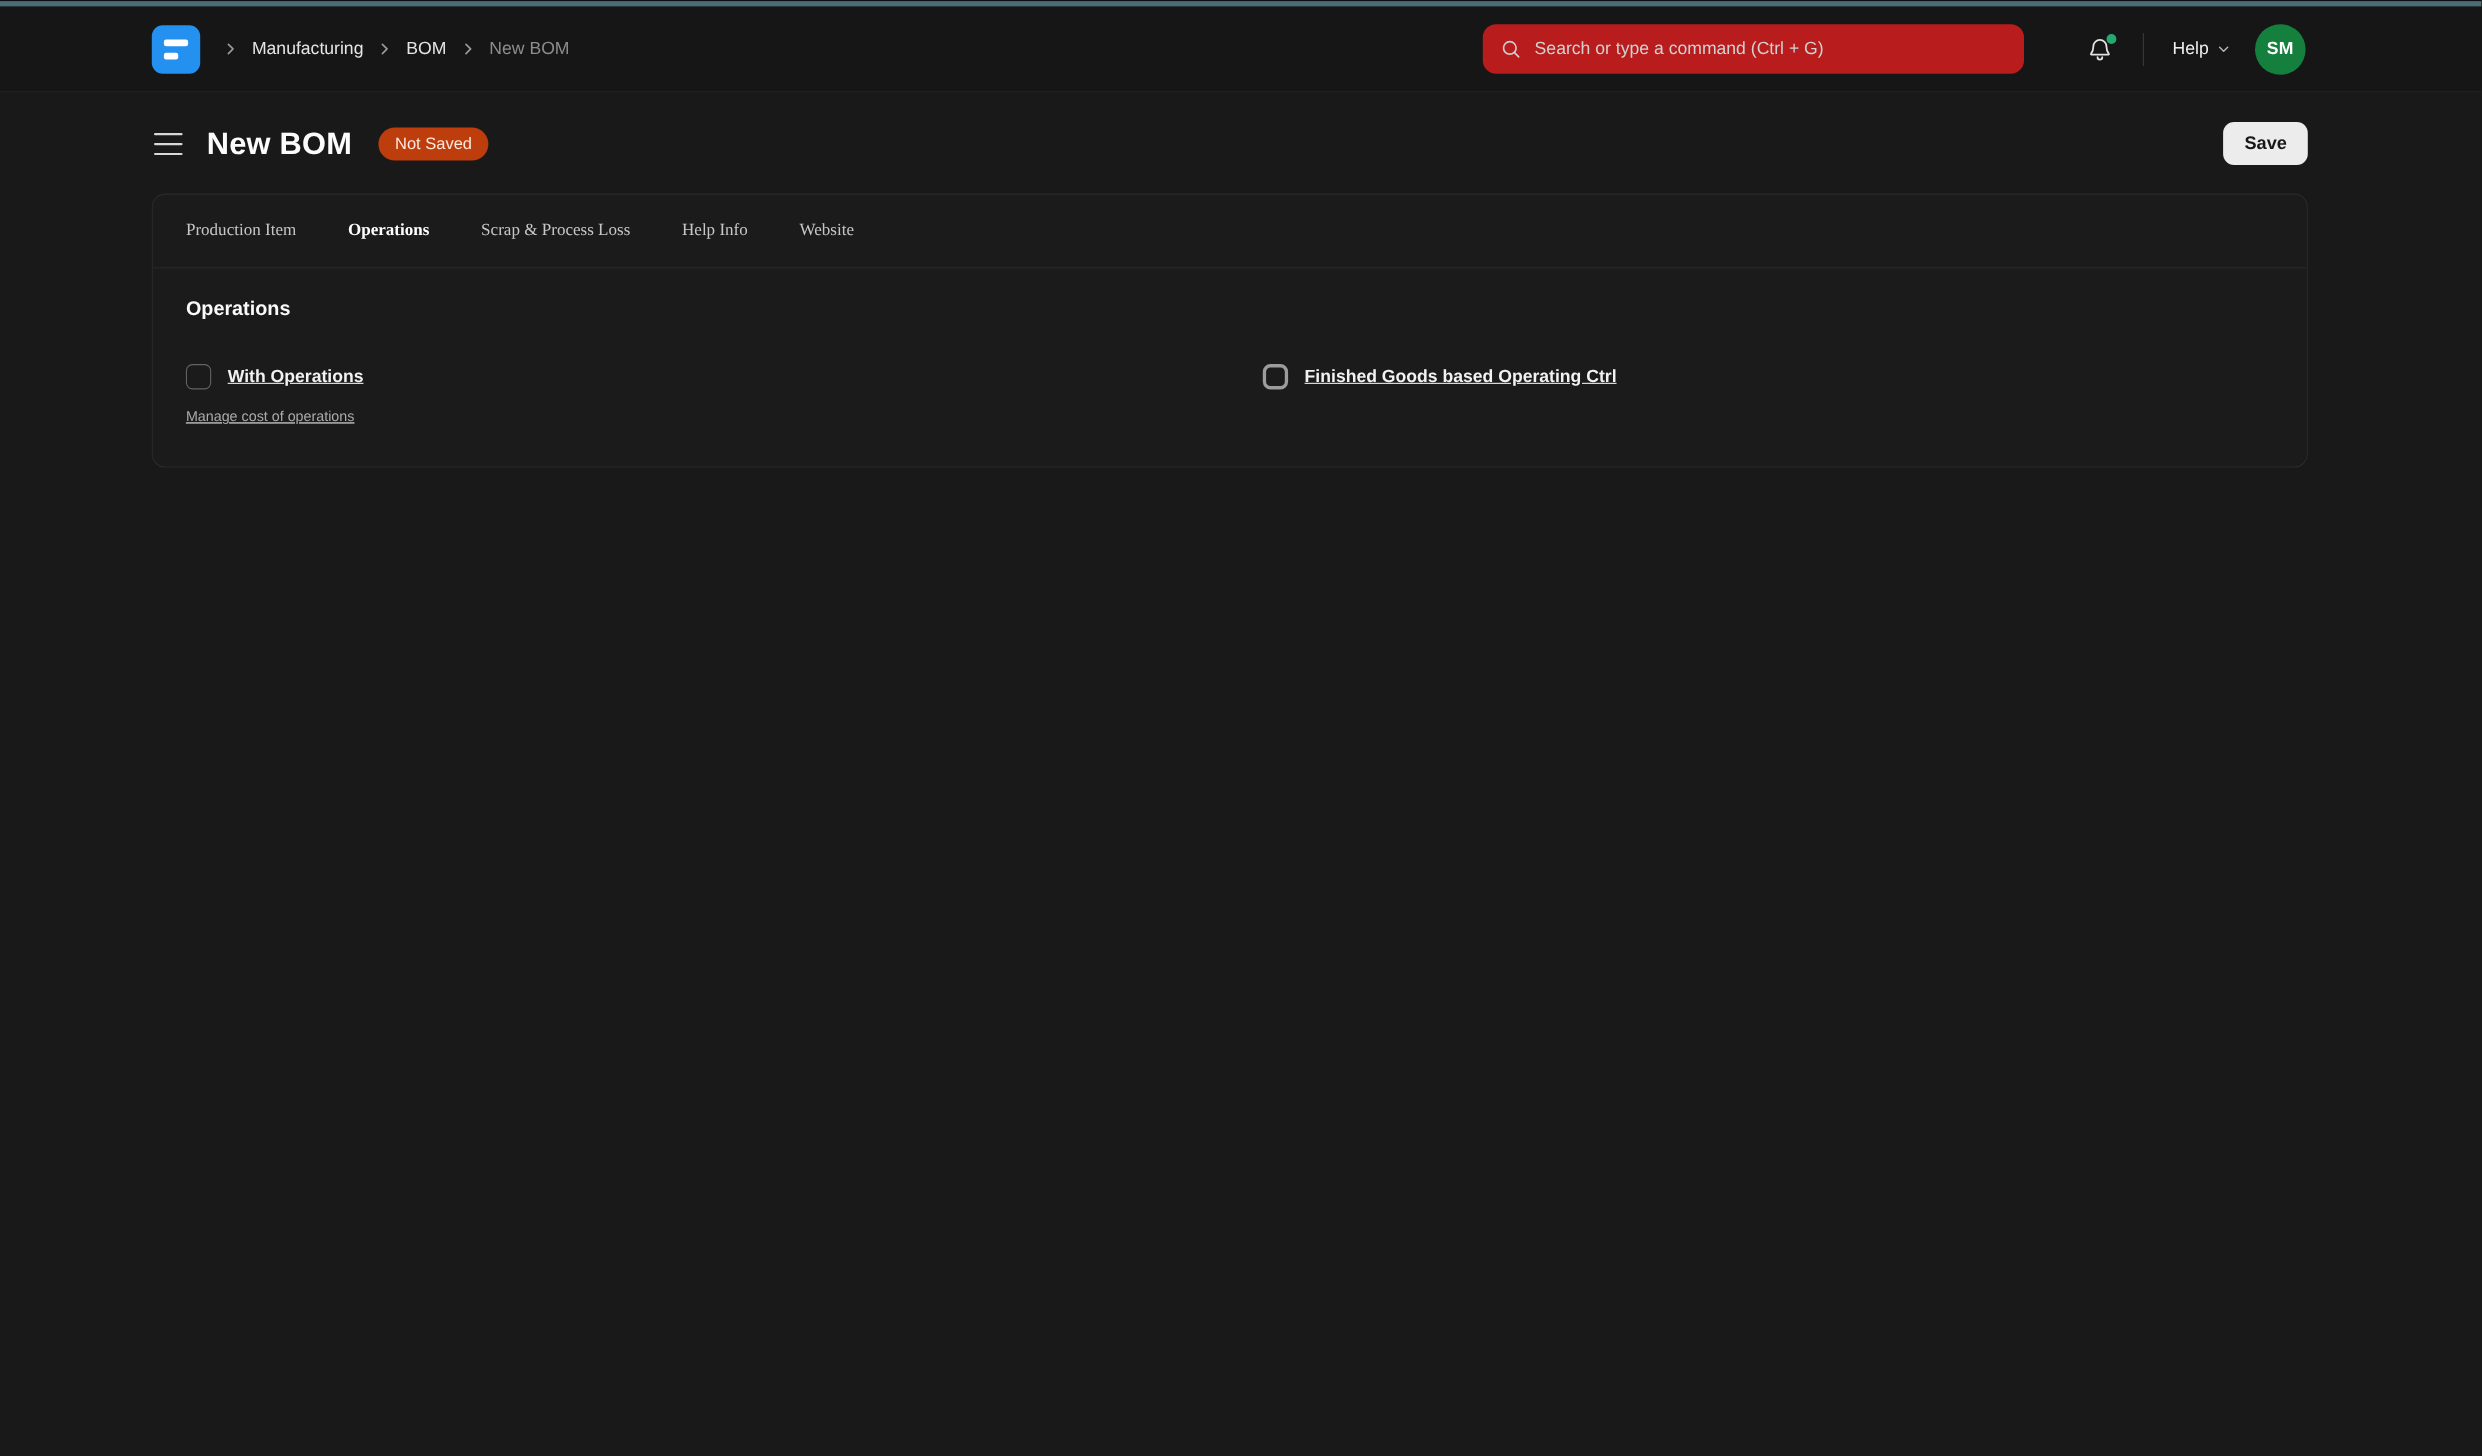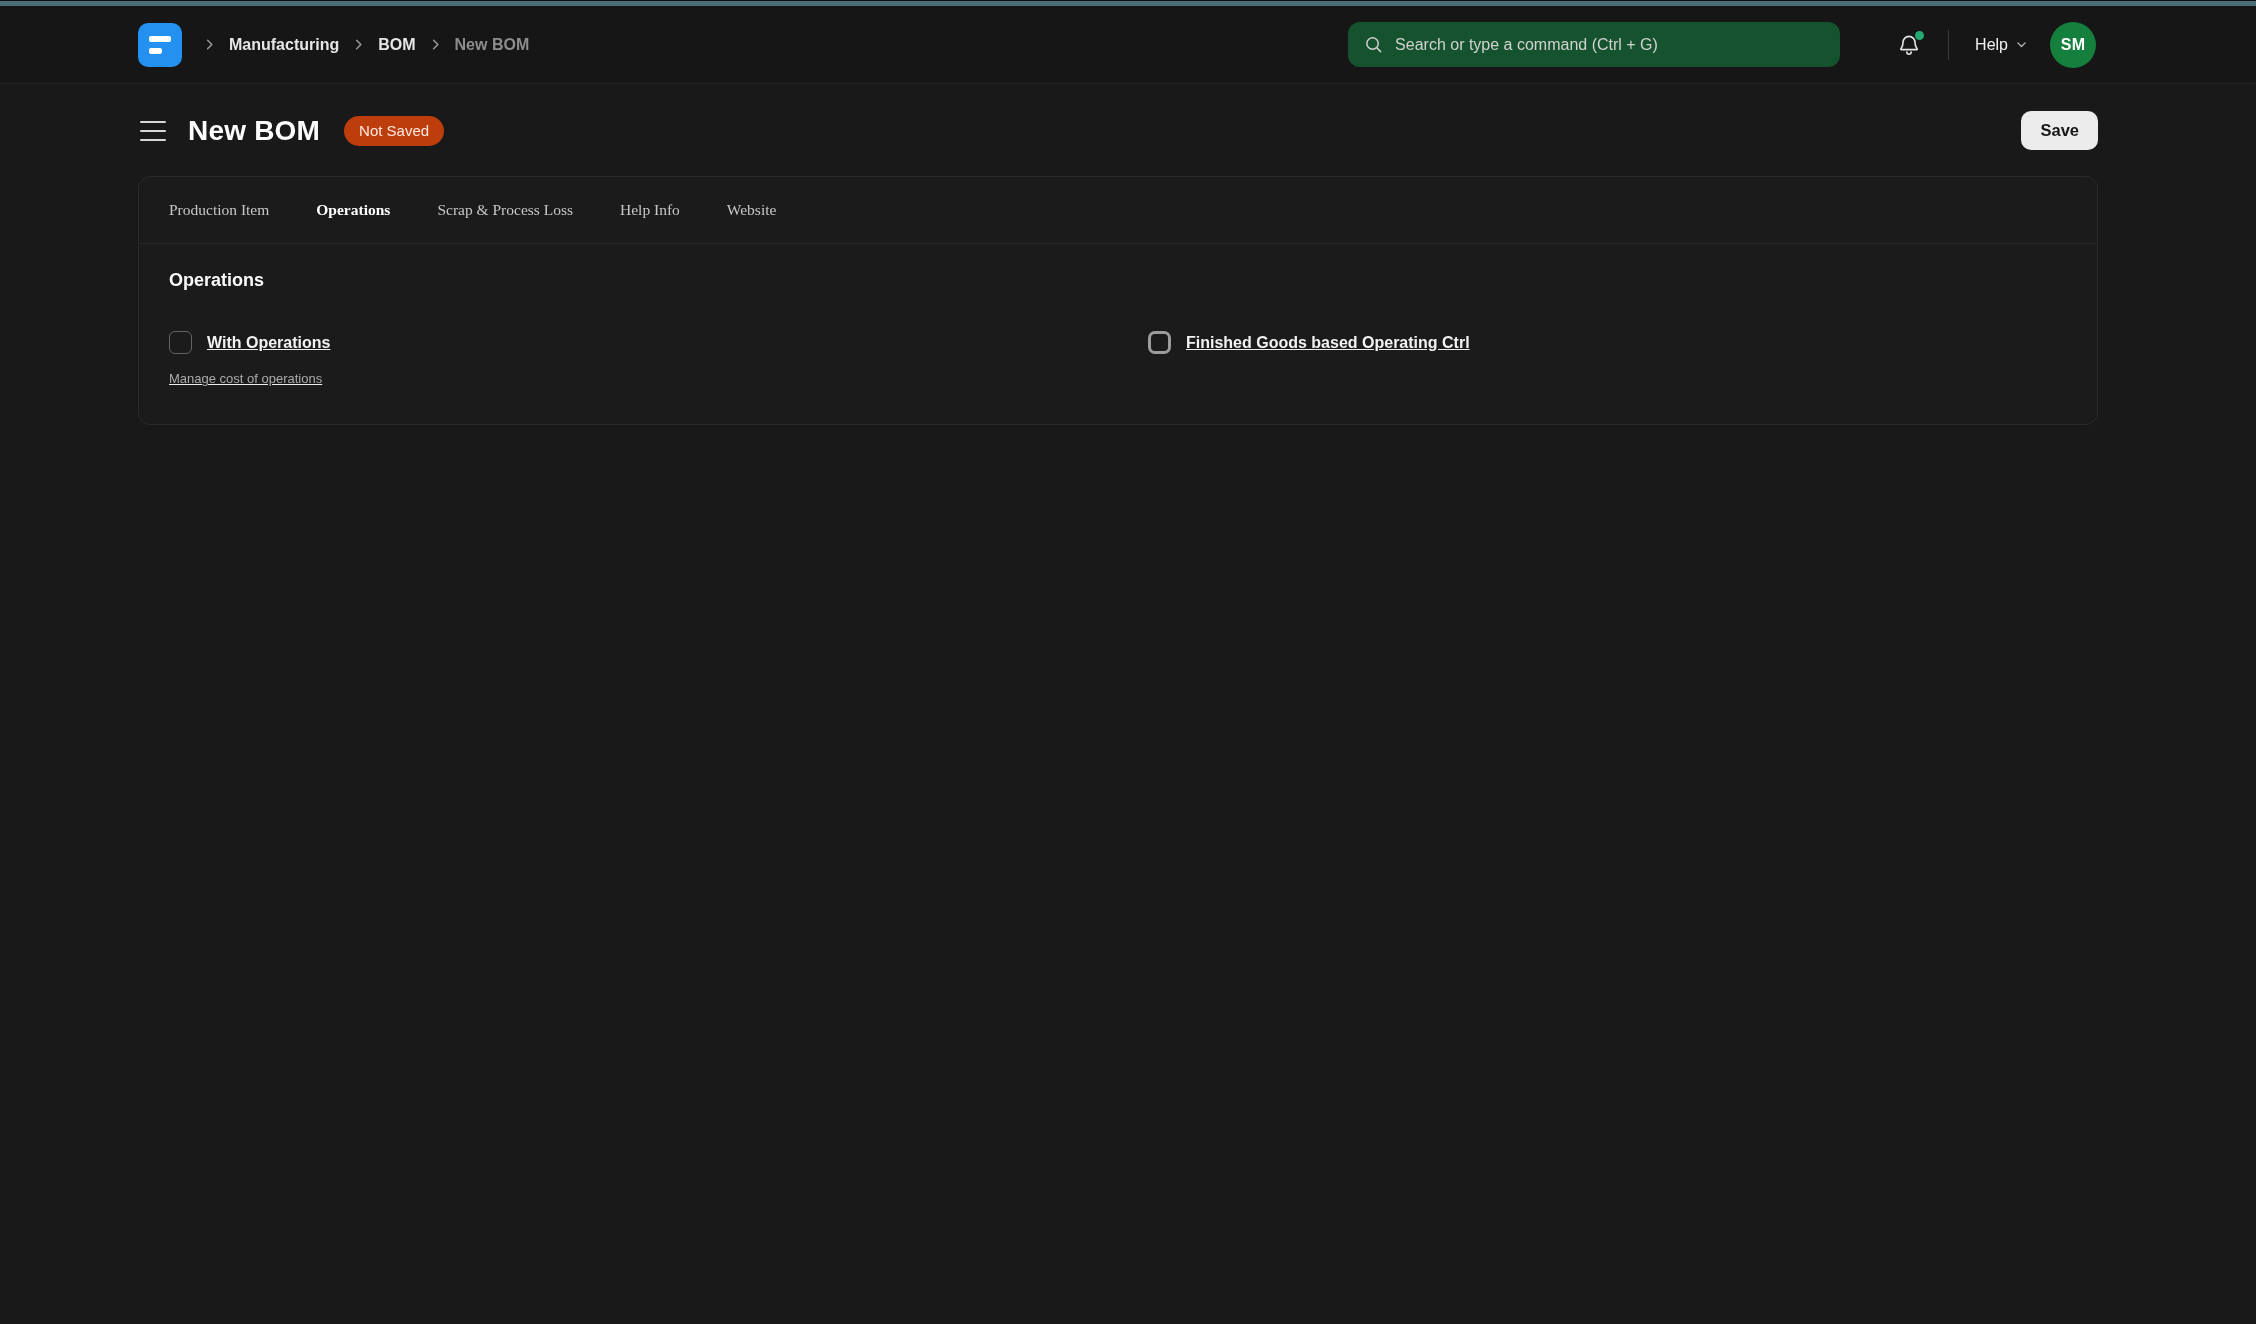--- a/index.html
+++ b/index.html
@@ -18,27 +18,27 @@
     height:78px; background:#161616; border-bottom:1px solid #242424;
     display:flex; align-items:center; padding:0 160px 0 138px;
   }
   .logo {
     width:44px; height:44px; border-radius:10px; background:#2490ef;
     display:flex; flex-direction:column; justify-content:center; gap:6px;
     padding-left:11px; cursor:pointer; flex:0 0 auto;
   }
   .logo .bar1 { width:22px; height:6px; background:#fff; border-radius:2px; }
   .logo .bar2 { width:13px; height:6px; background:#fff; border-radius:2px; }
-  .breadcrumb { display:flex; align-items:center; gap:12px; margin-left:20px; font-size:16px; font-weight:700; }
+  .breadcrumb { display:flex; align-items:center; gap:12px; margin-left:20px; font-size:16px; font-weight:400; }
   .crumb { color:#e6e6e6; cursor:pointer; white-space:nowrap; }
   .crumb.muted { color:#8d8d8d; cursor:default; }
   .crumb-chevron { display:flex; align-items:center; color:#9a9a9a; }
   .nav-spacer { flex:1; }
   .search-bar {
-    width:492px; height:45px; background:#14532d; border-radius:12px;
+    width:492px; height:45px; background:#b91c1c; border-radius:12px;
     display:flex; align-items:center; padding:0 16px; gap:12px; cursor:text;
   }
   .search-bar svg { flex:0 0 auto; }
   .search-bar input {
     background:transparent; border:none; outline:none; color:#e4e4e4;
     font-size:16px; width:100%; font-family:inherit;
   }
   .search-bar input::placeholder { color:#d2d2d2; opacity:1; }
   .bell-wrap { position:relative; margin-left:56px; cursor:pointer; display:flex; align-items:center; }
   .bell-dot { position:absolute; top:-1px; right:-2px; width:9px; height:9px; border-radius:50%; background:#25a871; }

